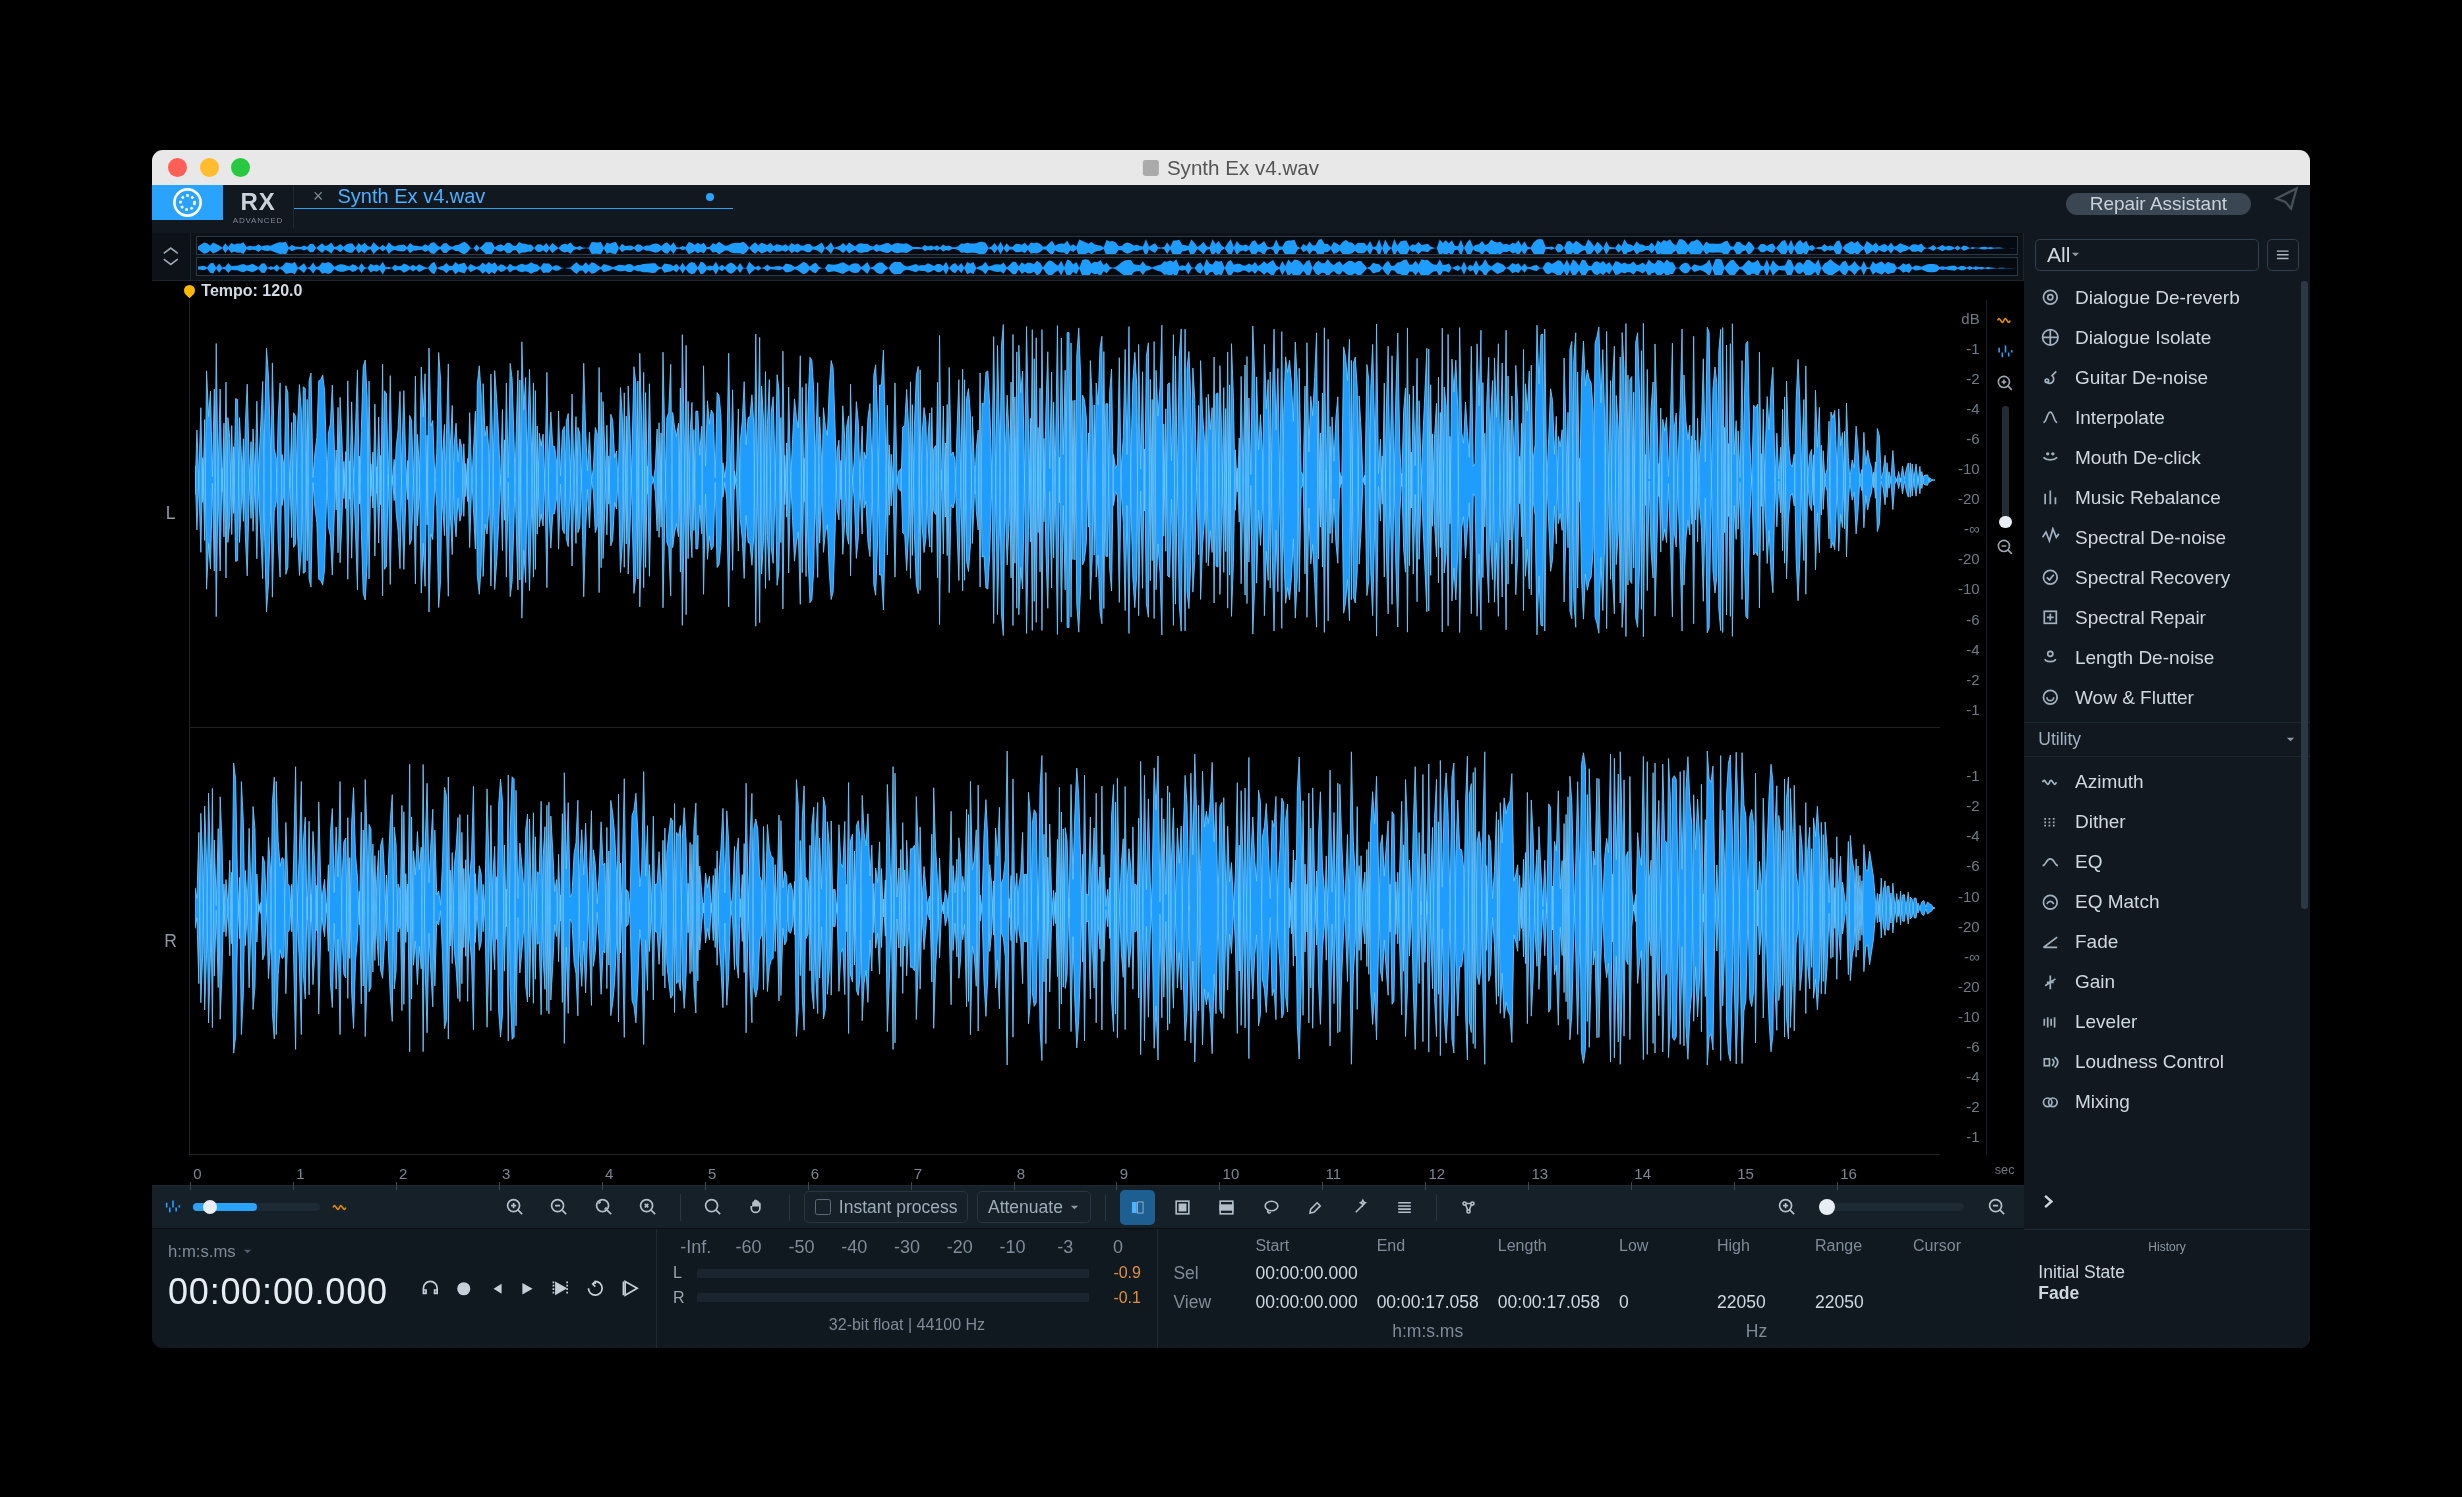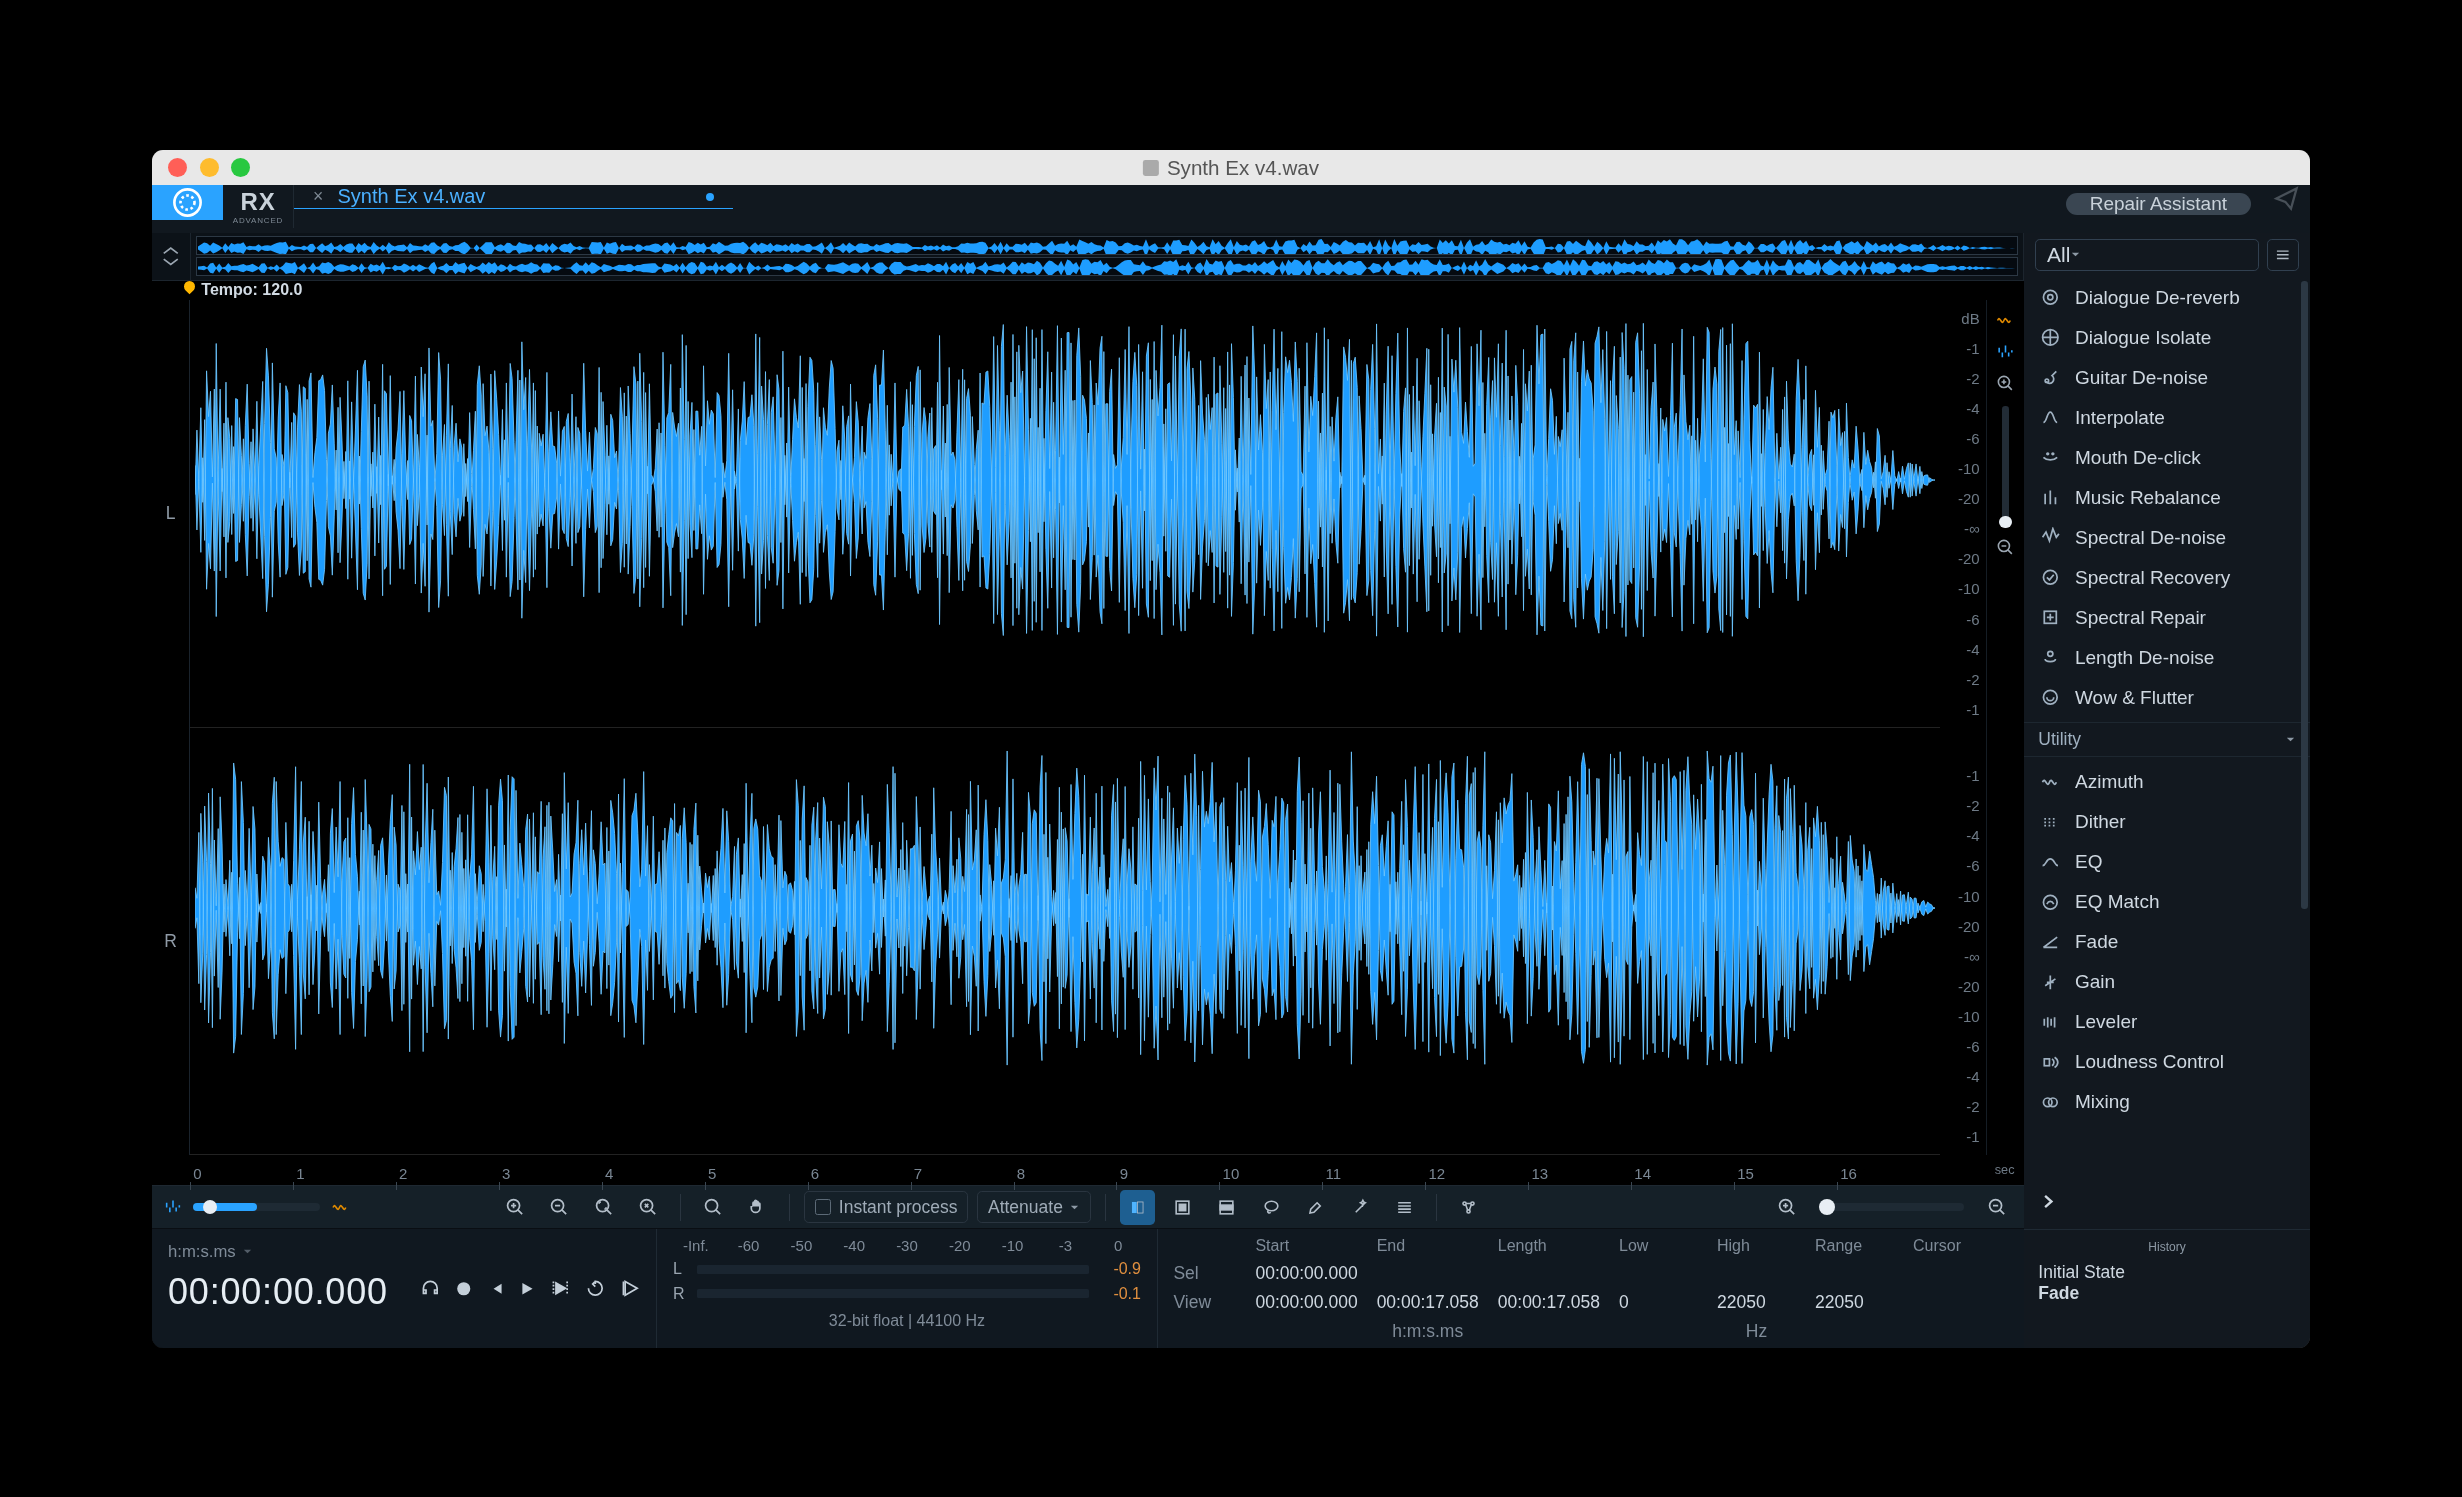--- a/index.html
+++ b/index.html
@@ -29,21 +29,21 @@
 .top-pref{width:48px;display:flex;align-items:center;justify-content:center}
 .top-pref svg{opacity:.35}
 .main-row{flex:1;display:flex;min-height:0}
 .center{flex:1;min-width:0;display:flex;flex-direction:column;background:#000}
 .mini-row{display:flex;background:#0c1218;height:48px;border-bottom:0.8px solid #1c252e}
 .mini-toggle{width:38px;display:flex;flex-direction:column;align-items:center;justify-content:center;gap:1.6px}
 .mini-toggle svg{stroke:#9aa5b0}
 .mini-wav{flex:1;position:relative;border-left:0.8px solid #1c252e;border-right:0.8px solid #1c252e;padding:3.2px 4.8px 0 4.8px}
 .mini-lane{height:19px;position:relative;border:0.8px solid #2c3844;margin-bottom:1.6px;overflow:hidden;background:#050a10}
 .mini-wf{position:absolute;inset:1.6px}
-.tempo-row{height:19px;background:#000;display:flex;align-items:flex-start;padding-left:32px;gap:6.3px}
+.tempo-row{height:19px;background:#000;display:flex;align-items:center;padding-left:32px;gap:6.3px}
 .tempo-flag{width:11px;height:11px;background:#ffb700;border-radius:50% 50% 50% 0;transform:rotate(-45deg)}
 .tempo-text{color:#d2dbe4;font-size:16px;font-weight:600}
 .wave-area{flex:1;display:flex;min-height:0}
 .ch-labels{width:38px;display:flex;flex-direction:column}
 .ch-lab{flex:1;display:flex;align-items:center;justify-content:center;color:#8f9aa6;font-size:17.5px;border-right:0.8px solid #1a232c}
 .waves{flex:1;min-width:0;display:flex;flex-direction:column}
 .wave-ch{flex:1;position:relative;border-bottom:0.8px solid #222;background:#000}
 .wave-svg{position:absolute;inset:6.3px 4.8px}
 .side-ticks{width:46px;color:#6e7a86;font-size:15px;display:flex;flex-direction:column}
 .tick-col{flex:1;display:flex;flex-direction:column;justify-content:space-between;padding:9.5px 6.3px}
@@ -76,21 +76,21 @@
 .hslider2{width:143px;height:8px;background:#1e2a34;border-radius:4px;position:relative;margin-left:6.3px}
 .hslider2 .th{position:absolute;left:-1.6px;top:-4px;width:16px;height:16px;border-radius:50%;background:#e8eef4}
 .transport{height:119px;display:flex;background:#101820}
 .tc-block{width:341px;padding:12.7px 16px;display:flex;flex-direction:column;gap:9.5px}
 .tc-h{color:#7f8b98;font-size:16.7px;display:flex;align-items:center;gap:6.3px}
 .tc-h svg{opacity:.6}
 .tc-val{color:#e6edf3;font-size:36px;letter-spacing:0.8px}
 .play-ctrls{display:flex;align-items:center;gap:14.3px;padding:0 16px;color:#c4cfd9}
 .play-ctrls .pic{display:flex;cursor:pointer}
 .meter-block{flex:0 0 500px;display:flex;flex-direction:column;padding:8px 16px;gap:6.3px}
-.meter-scale{display:flex;color:#7f8b98;font-size:15px;gap:7px}
+.meter-scale{display:flex;color:#7f8b98;font-size:18px;gap:7px}
 .meter-scale span{flex:1;text-align:center}
 .meter-lane{display:flex;align-items:center;gap:8px}
 .meter-lab{color:#9aa5b0;font-size:16px;width:16px}
 .meter-bar{flex:1;height:9.5px;background:#1a2530;border-radius:1.6px}
 .meter-val{color:#e08f3f;font-size:16px;width:44px;text-align:right}
 .meter-fmt{color:#7f8b98;font-size:16px;text-align:center;margin-top:3.2px}
 .sel-block{flex:1;padding:8px 16px;color:#cfd8e1;font-size:17.5px}
 .sel-table{display:grid;grid-template-columns:63px 1fr 1fr 1fr 79px 79px 79px 95px;gap:8px 19px}
 .sel-h{color:#7f8b98;font-size:16px}
 .sel-lab{color:#7f8b98}

